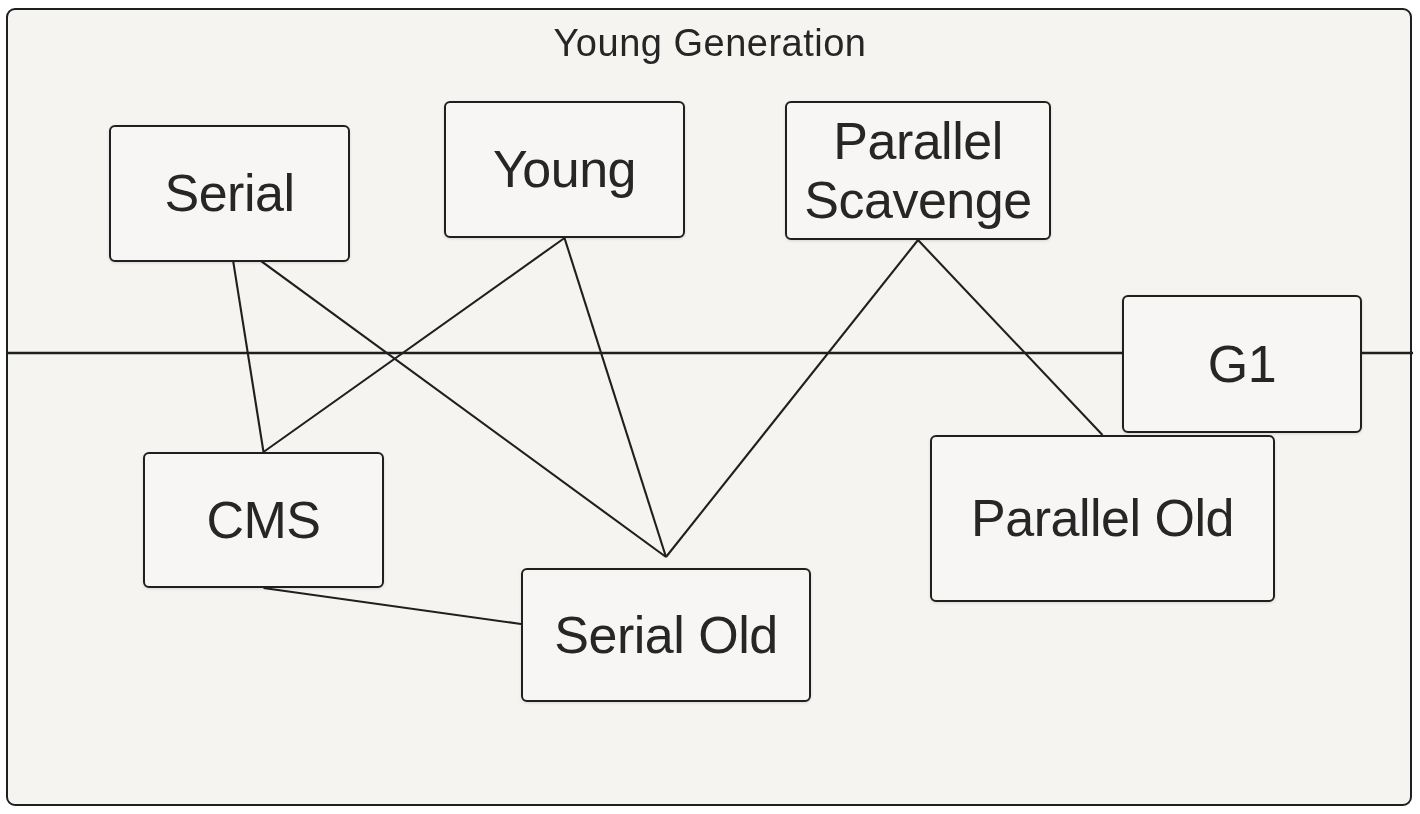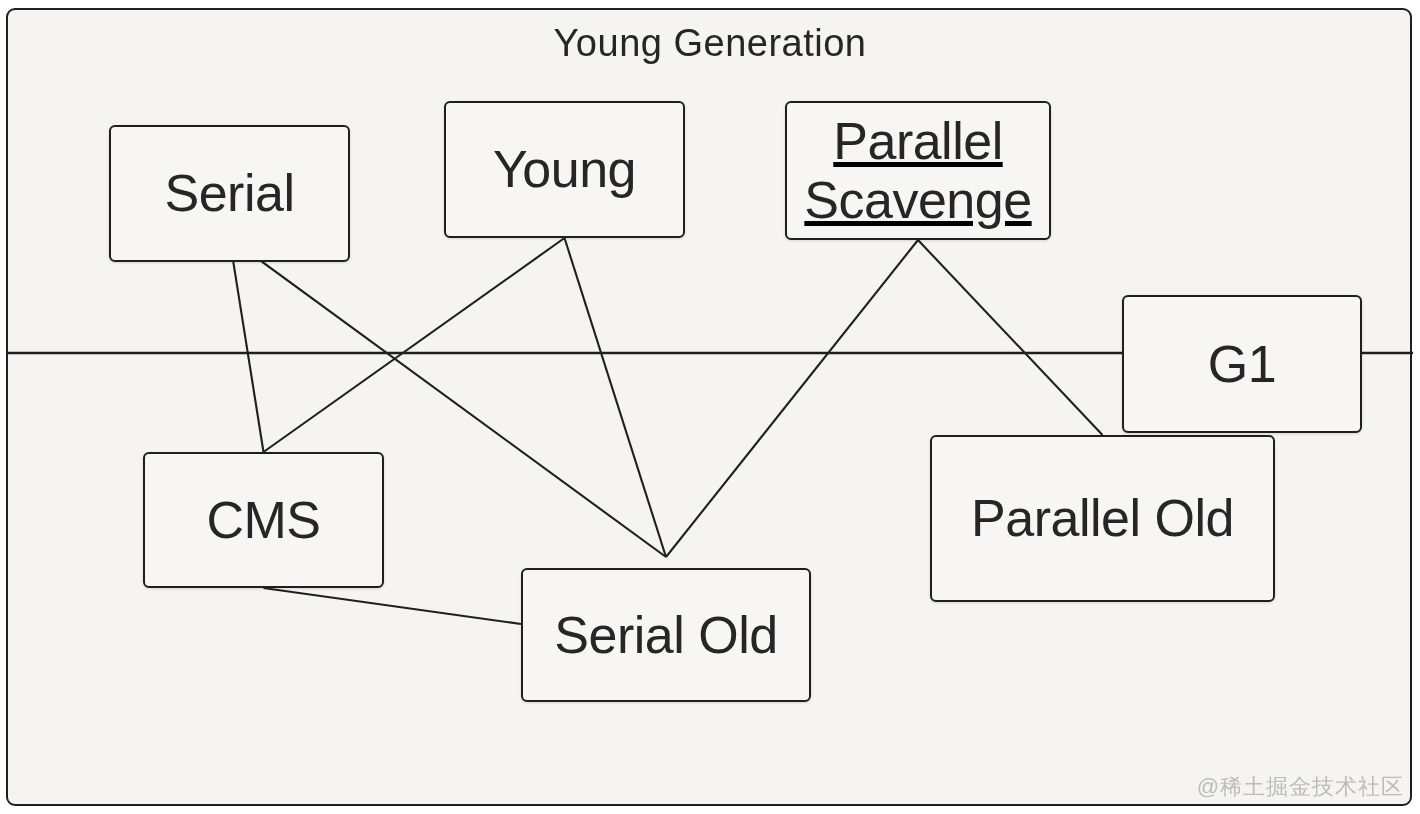--- a/index.html
+++ b/index.html
@@ -69,31 +69,30 @@
       <line x1="263.5" y1="588" x2="521" y2="624" stroke="#1f1f1f" stroke-width="2.1"></line>
     </svg>
   <div class="region-label young">Young Generation</div>
   <div id="nodes">
       <div class="node" style="left: 109px; top: 101px; width: 241px; height: 137px; margin-top: 24px;">
         <span class="node-label">Serial</span>
       </div>
       <div class="node" style="left: 444px; top: 101px; width: 241px; height: 137px;">
         <span class="node-label">Young</span>
       </div>
-      <div class="node" style="left: 785px; top: 101px; width: 266px; height: 139px; text-decoration: underline;">
+      <div class="node" style="left: 785px; top: 101px; width: 266px; height: 139px;">
         <span class="node-label">Parallel
 Scavenge</span>
       </div>
       <div class="node" style="left: 1122px; top: 295px; width: 240px; height: 138px;">
         <span class="node-label">G1</span>
       </div>
       <div class="node" style="left: 143px; top: 452px; width: 241px; height: 136px;">
         <span class="node-label">CMS</span>
       </div>
       <div class="node" style="left: 521px; top: 568px; width: 290px; height: 134px;">
         <span class="node-label">Serial Old</span>
       </div>
       <div class="node" style="left: 930px; top: 435px; width: 345px; height: 167px;">
         <span class="node-label">Parallel Old</span>
       </div>
     </div>
-  <div class="watermark">@稀土掘金技术社区</div>
 </div>
 
 </body></html>

